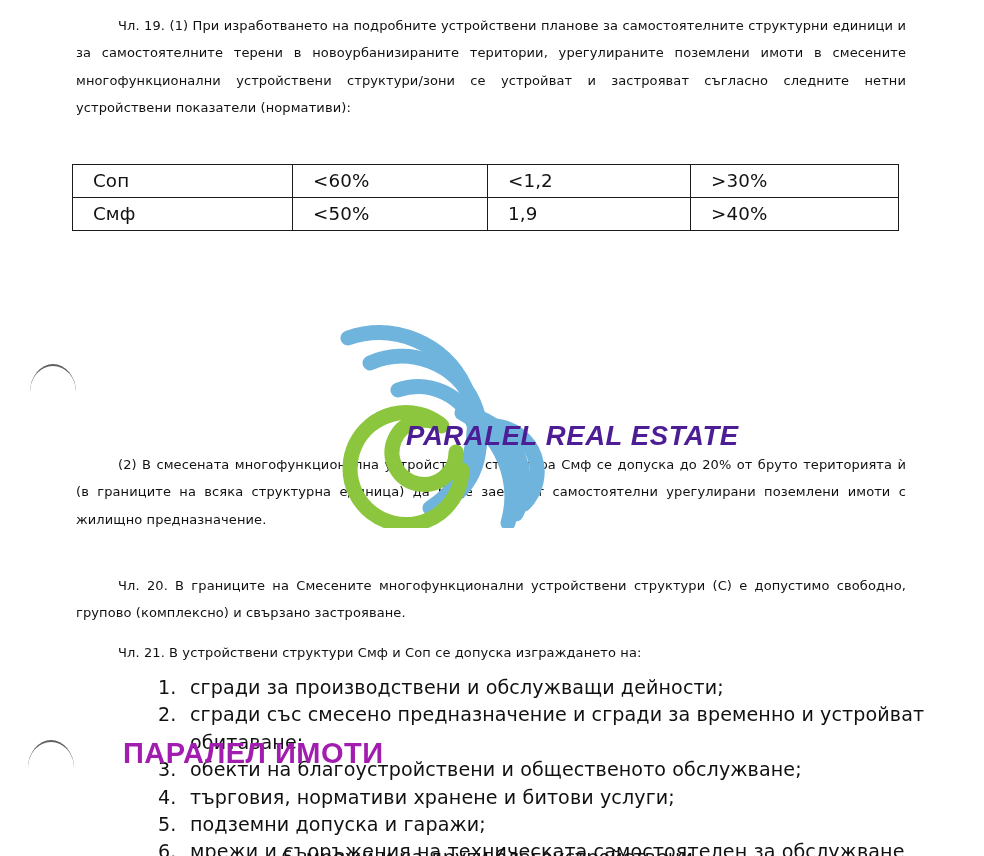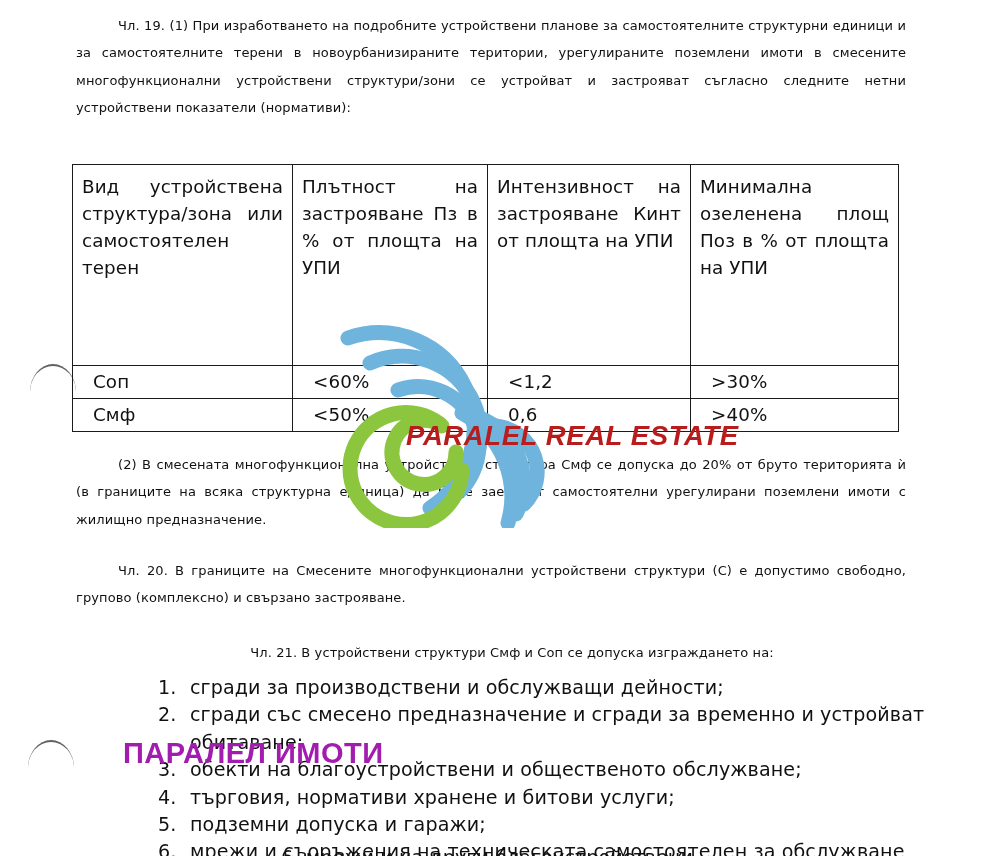--- a/index.html
+++ b/index.html
@@ -127,21 +127,21 @@
   }
   .wm-text {
     position: absolute;
     left: 406px;
     top: 420px;
     font-family: "Liberation Sans", sans-serif;
     font-style: italic;
     font-weight: bold;
     font-size: 27.5px;
     letter-spacing: .6px;
-    color: #b91c1c;
+    color: #4c1d95;
     white-space: nowrap;
   }
   .wm-red {
     position: absolute;
     left: 123px;
     top: 737px;
     font-family: "Liberation Sans", sans-serif;
     font-weight: bold;
     font-size: 29px;
     letter-spacing: .5px;
@@ -157,23 +157,23 @@
   <div class="scan-noise"></div>
   <div class="punch-arc a1"></div>
   <div class="punch-arc a2"></div>
 
   <div class="doc-body">
 
     <p class="para" style="position:absolute; left:0; top:8px; width:830px;"><span class="indent"></span><span>Чл. 19.  (1) При изработването на подробните устройствени планове за самостоятелните структурни единици и за самостоятелните терени в новоурбанизираните територии, урегулираните поземлени имоти в смесените многофункционални устройствени структури/зони се устройват и застрояват съгласно следните нетни устройствени показатели (нормативи):</span></p>
 
     <p class="para" style="position:absolute; left:0; top:447px; width:830px;"><span class="indent"></span><span>(2) В смесената многофункционална устройствена структура Смф се допуска до 20% от бруто територията ѝ (в границите на всяка структурна единица) да бъде заета от самостоятелни урегулирани поземлени имоти с жилищно предназначение.</span></p>
 
-    <p class="para" style="position:absolute; left:0; top:553px; width:830px;"><span class="indent"></span><span>Чл. 20. В границите на Смесените многофункционални устройствени структури (С) е допустимо свободно, групово (комплексно) и свързано застрояване.</span></p>
-
-    <p class="para" style="position:absolute; left:0; top:635px; width:830px; text-align:center;"><span class="indent"></span><span>Чл. 21. В устройствени структури Смф и Соп се допуска изграждането на:</span></p>
+    <p class="para" style="position:absolute; left:0; top:568px; width:830px;"><span class="indent"></span><span>Чл. 20. В границите на Смесените многофункционални устройствени структури (С) е допустимо свободно, групово (комплексно) и свързано застрояване.</span></p>
+
+    <p class="para" style="position:absolute; left:0; top:635px; width:830px; text-align:left;"><span class="indent"></span><span>Чл. 21. В устройствени структури Смф и Соп се допуска изграждането на:</span></p>
 
     <ol class="items" style="position:absolute; left:0; top:662px; width:830px;">
       <li>сгради за производствени и обслужващи дейности;</li>
       <li>сгради със смесено предназначение и сгради за временно и устройват обитаване;</li>
       <li>обекти на благоустройствени и общественото обслужване;</li>
       <li>търговия, нормативи хранене и битови услуги;</li>
       <li>подземни допуска и гаражи;</li>
       <li>мрежи и съоръжения на техническата самостоятелен за обслужване</li>
     </ol>
 
@@ -182,36 +182,30 @@
 
   <div class="tbl-wrap">
     <table class="params">
       <colgroup>
           <col class="c1">
           <col class="c2">
           <col class="c3">
           <col class="c4">
         </colgroup>
       <tbody>
-        <tr class="head">
-          <td>Вид устройствена структура/зона или самостоятелен терен</td>
-          <td>Плътност на застрояване Пз в % от площта на УПИ</td>
-          <td>Интензивност на застрояване Кинт от площта на УПИ</td>
-          <td>Минимална озеленена площ Поз в % от площта на УПИ</td>
-        </tr>
         <tr class="datarow">
           <td>Соп</td>
           <td>&lt;60%</td>
           <td>&lt;1,2</td>
           <td>&gt;30%</td>
         </tr>
         <tr class="datarow">
           <td>Смф</td>
           <td>&lt;50%</td>
-          <td>0,6</td>
+          <td>1,9</td>
           <td>&gt;40%</td>
         </tr>
       </tbody>
     </table>
   </div>
 
   <div class="wm-layer">
 
     <svg class="wm-logo" viewBox="0 0 380 210">
       <g fill="none" stroke="#6FB4DD" stroke-width="15" stroke-linecap="round">

